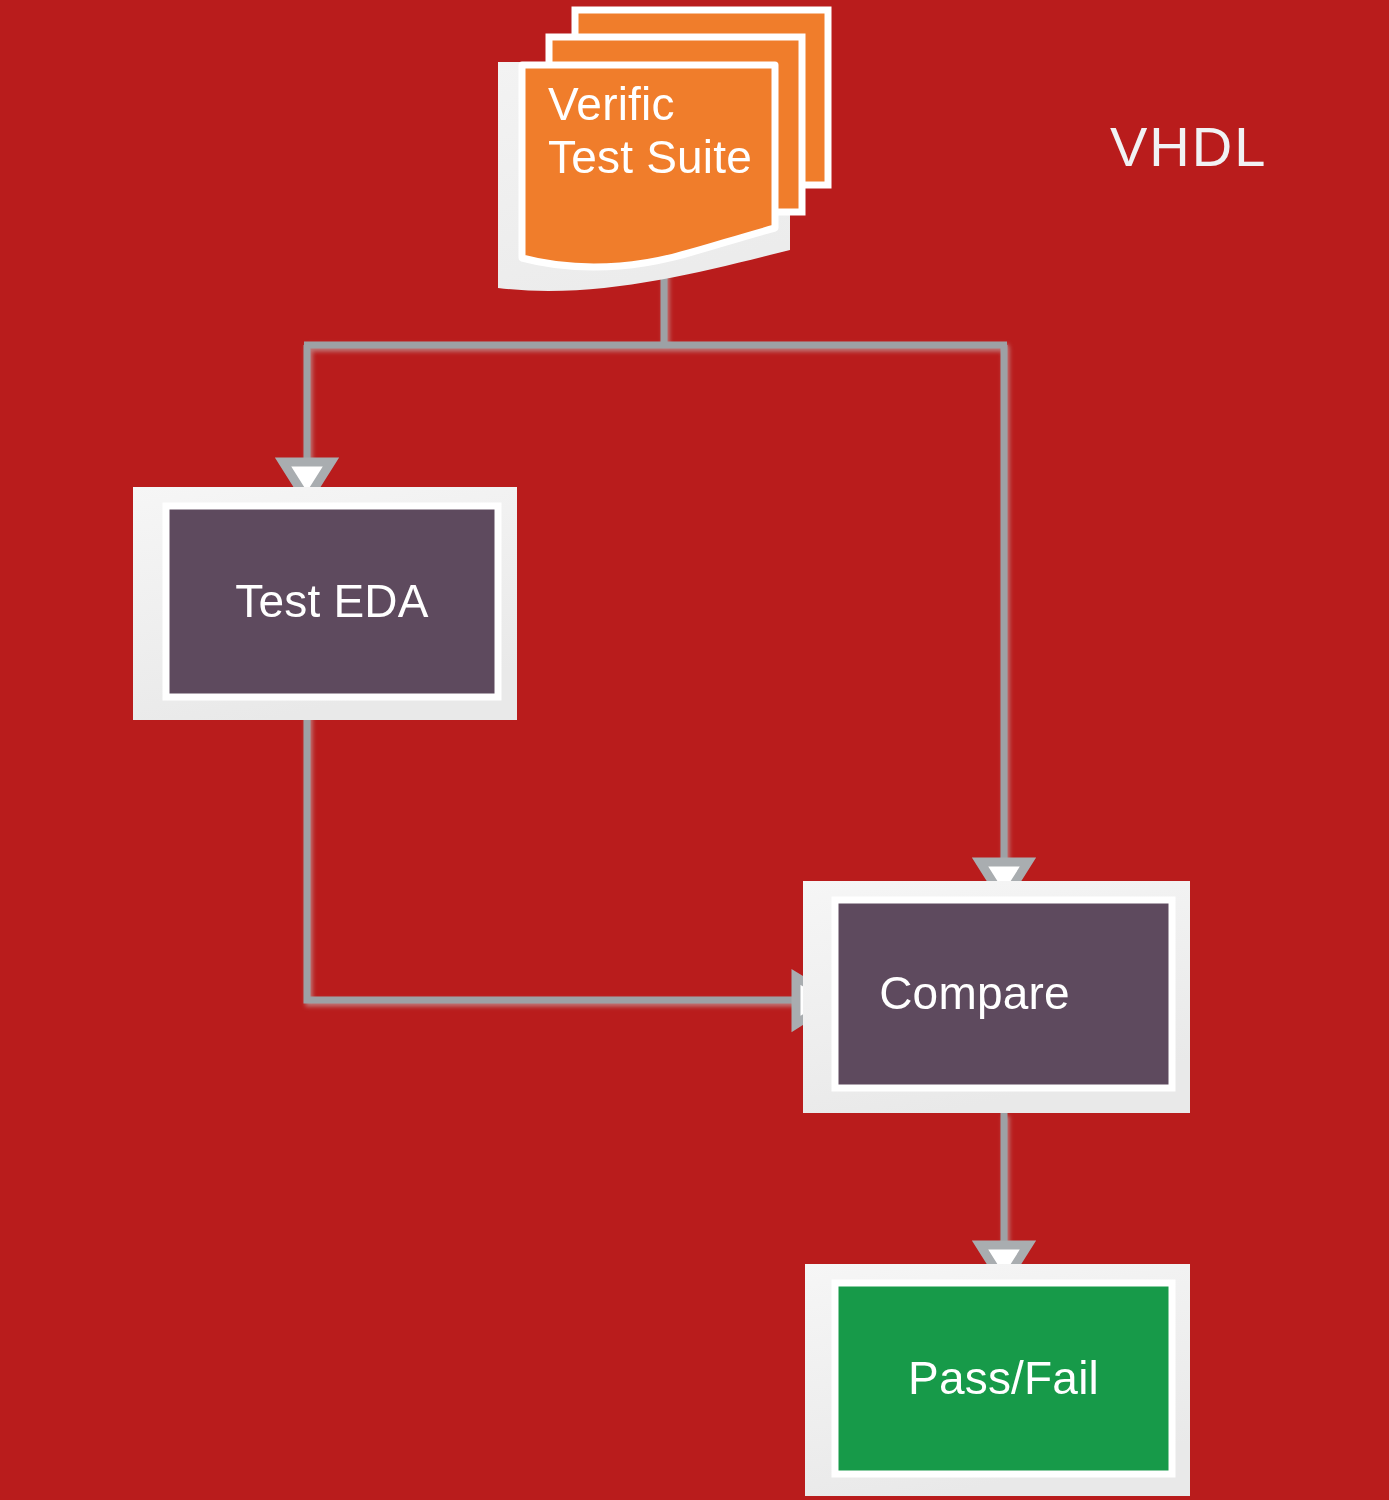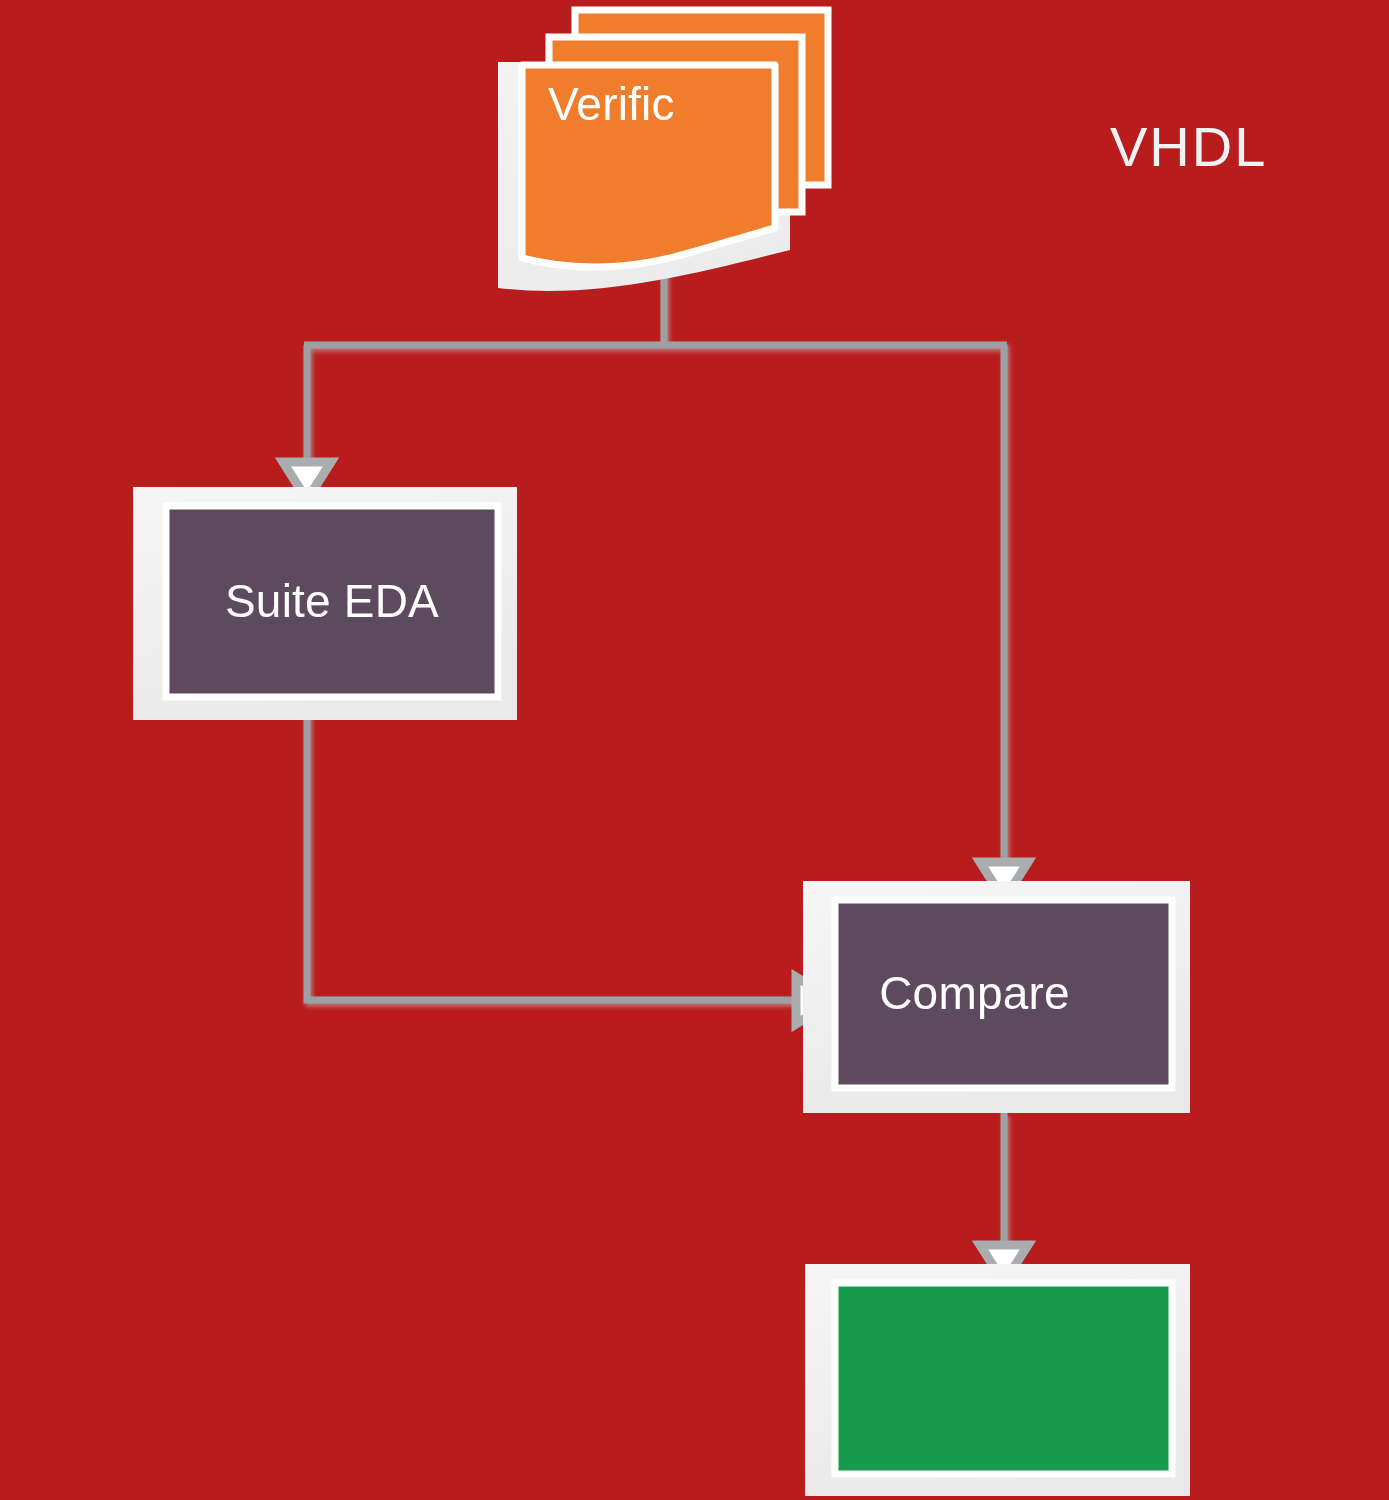--- a/index.html
+++ b/index.html
@@ -125,22 +125,24 @@
     <g>
       <rect x="805" y="1264" width="385" height="232" fill="url(#frameGrad)"></rect>
       <rect x="835" y="1283" width="337" height="191" fill="#179a49" stroke="#ffffff" stroke-width="7"></rect>
     </g>
   </svg>
 
   <div class="watermark" style="left:1110px; top:114px;">VHDL</div>
 
   <div class="node-label label-doc" style="left:548px; top:78px; width:240px; height:140px; flex-direction:column; align-items:flex-start;">
     <span>Verific</span>
+    <span>Test Suite</span>
   </div>
 
   <div class="node-label label-box" style="left:166px; top:506px; width:332px; height:191px; flex-direction:column;">
-    <span>Suite EDA</span>
+    <span>Test EDA</span>
   </div>
 
   <div class="node-label label-box" style="left:806px; top:900px; width:337px; height:188px;">Compare</div>
 
+  <div class="node-label label-box" style="left:835px; top:1283px; width:337px; height:191px;">Pass/Fail</div>
 
 </div>
 
 </body></html>

